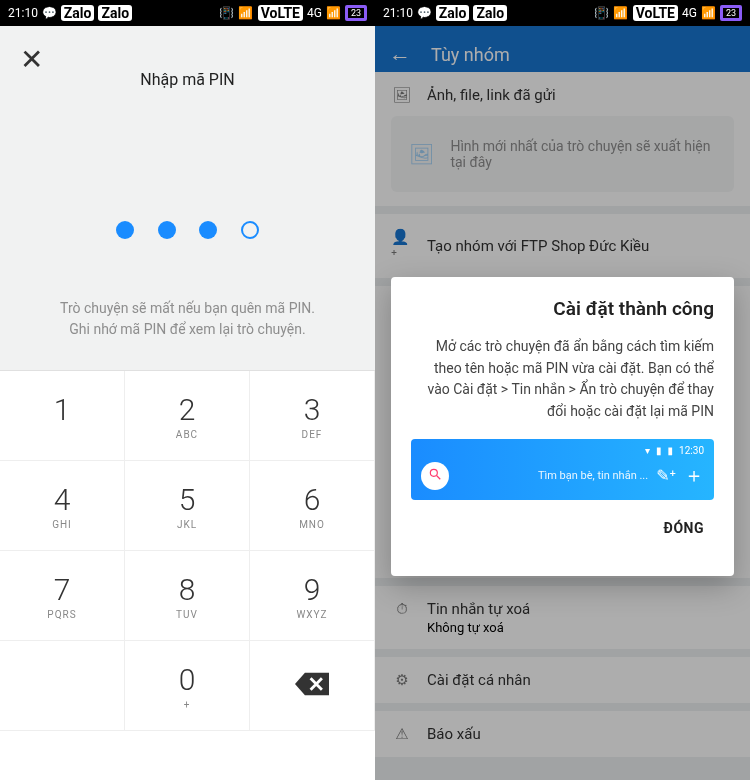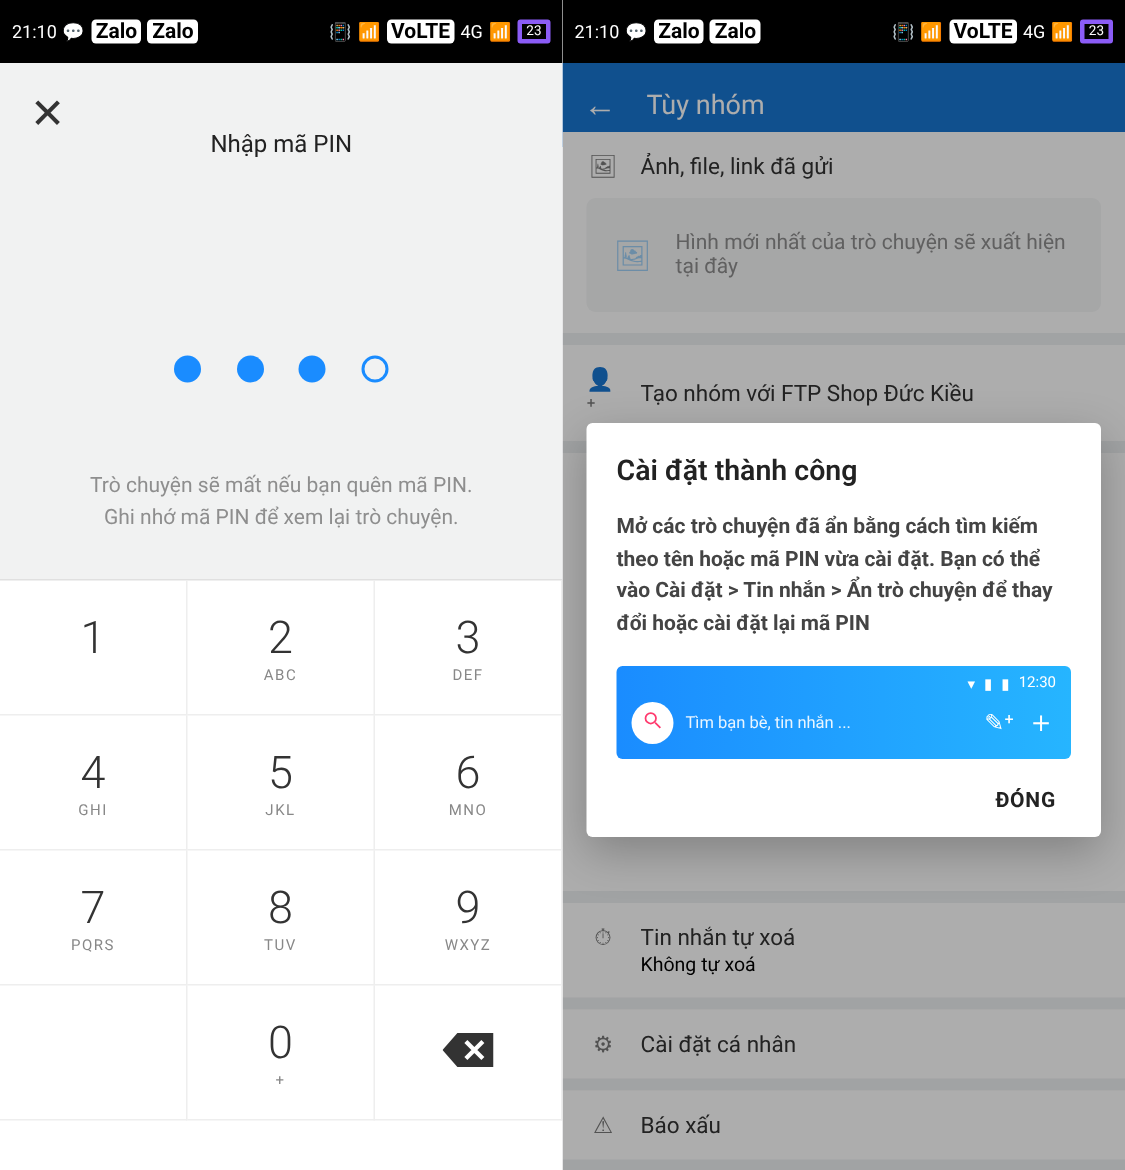--- a/index.html
+++ b/index.html
@@ -12,21 +12,21 @@
     overflow: hidden;
   }
   .screen {
     width: 375px;
     height: 780px;
     position: relative;
     overflow: hidden;
   }
   
   .statusbar {
-    height: 42px;
+    height: 26px;
     background: #000;
     color: #fff;
     display: flex;
     align-items: center;
     justify-content: space-between;
     padding: 0 8px;
     font-size: 12px;
   }
   .sb-left, .sb-right { display: flex; align-items: center; gap: 4px; }
   .sb-badge {
@@ -137,30 +137,31 @@
   }
   .media-placeholder .img-ico { color: #9fd0f7; font-size: 20px; }
   .sub { color: #000000; font-size: 13px; margin-left: 36px; margin-top: 2px; }
   .scrim {
     position: absolute;
     inset: 0;
     background: rgba(0,0,0,0.32);
   }
   .dialog {
     position: absolute;
-    top: 240px;
+    top: 251px;
     left: 16px;
     right: 16px;
     background: #fff;
     border-radius: 4px;
     box-shadow: 0 10px 30px rgba(0,0,0,0.25);
-    padding: 20px 20px 0;
+    padding: 20px 20px 24px;
+    text-align: right;
   }
   .dialog-title { font-size: 19px; font-weight: 600; color: #222; margin-bottom: 16px; }
-  .dialog-body { font-size: 14px; color: #444; line-height: 1.55; margin-bottom: 16px; font-weight: bold; }
+  .dialog-body { font-size: 14px; color: #444; line-height: 1.55; margin-bottom: 16px; }
   .search-preview {
     background: linear-gradient(90deg, #1a8cff 0%, #26b5ff 100%);
     border-radius: 4px;
     padding: 6px 10px 10px;
     color: #fff;
   }
   .sp-top { display: flex; justify-content: flex-end; gap: 6px; font-size: 10px; align-items: center; margin-bottom: 6px; }
   .sp-row { display: flex; align-items: center; gap: 8px; }
   .sp-search {
     width: 28px; height: 28px; border-radius: 50%; background: #fff; display: flex; align-items: center; justify-content: center;

